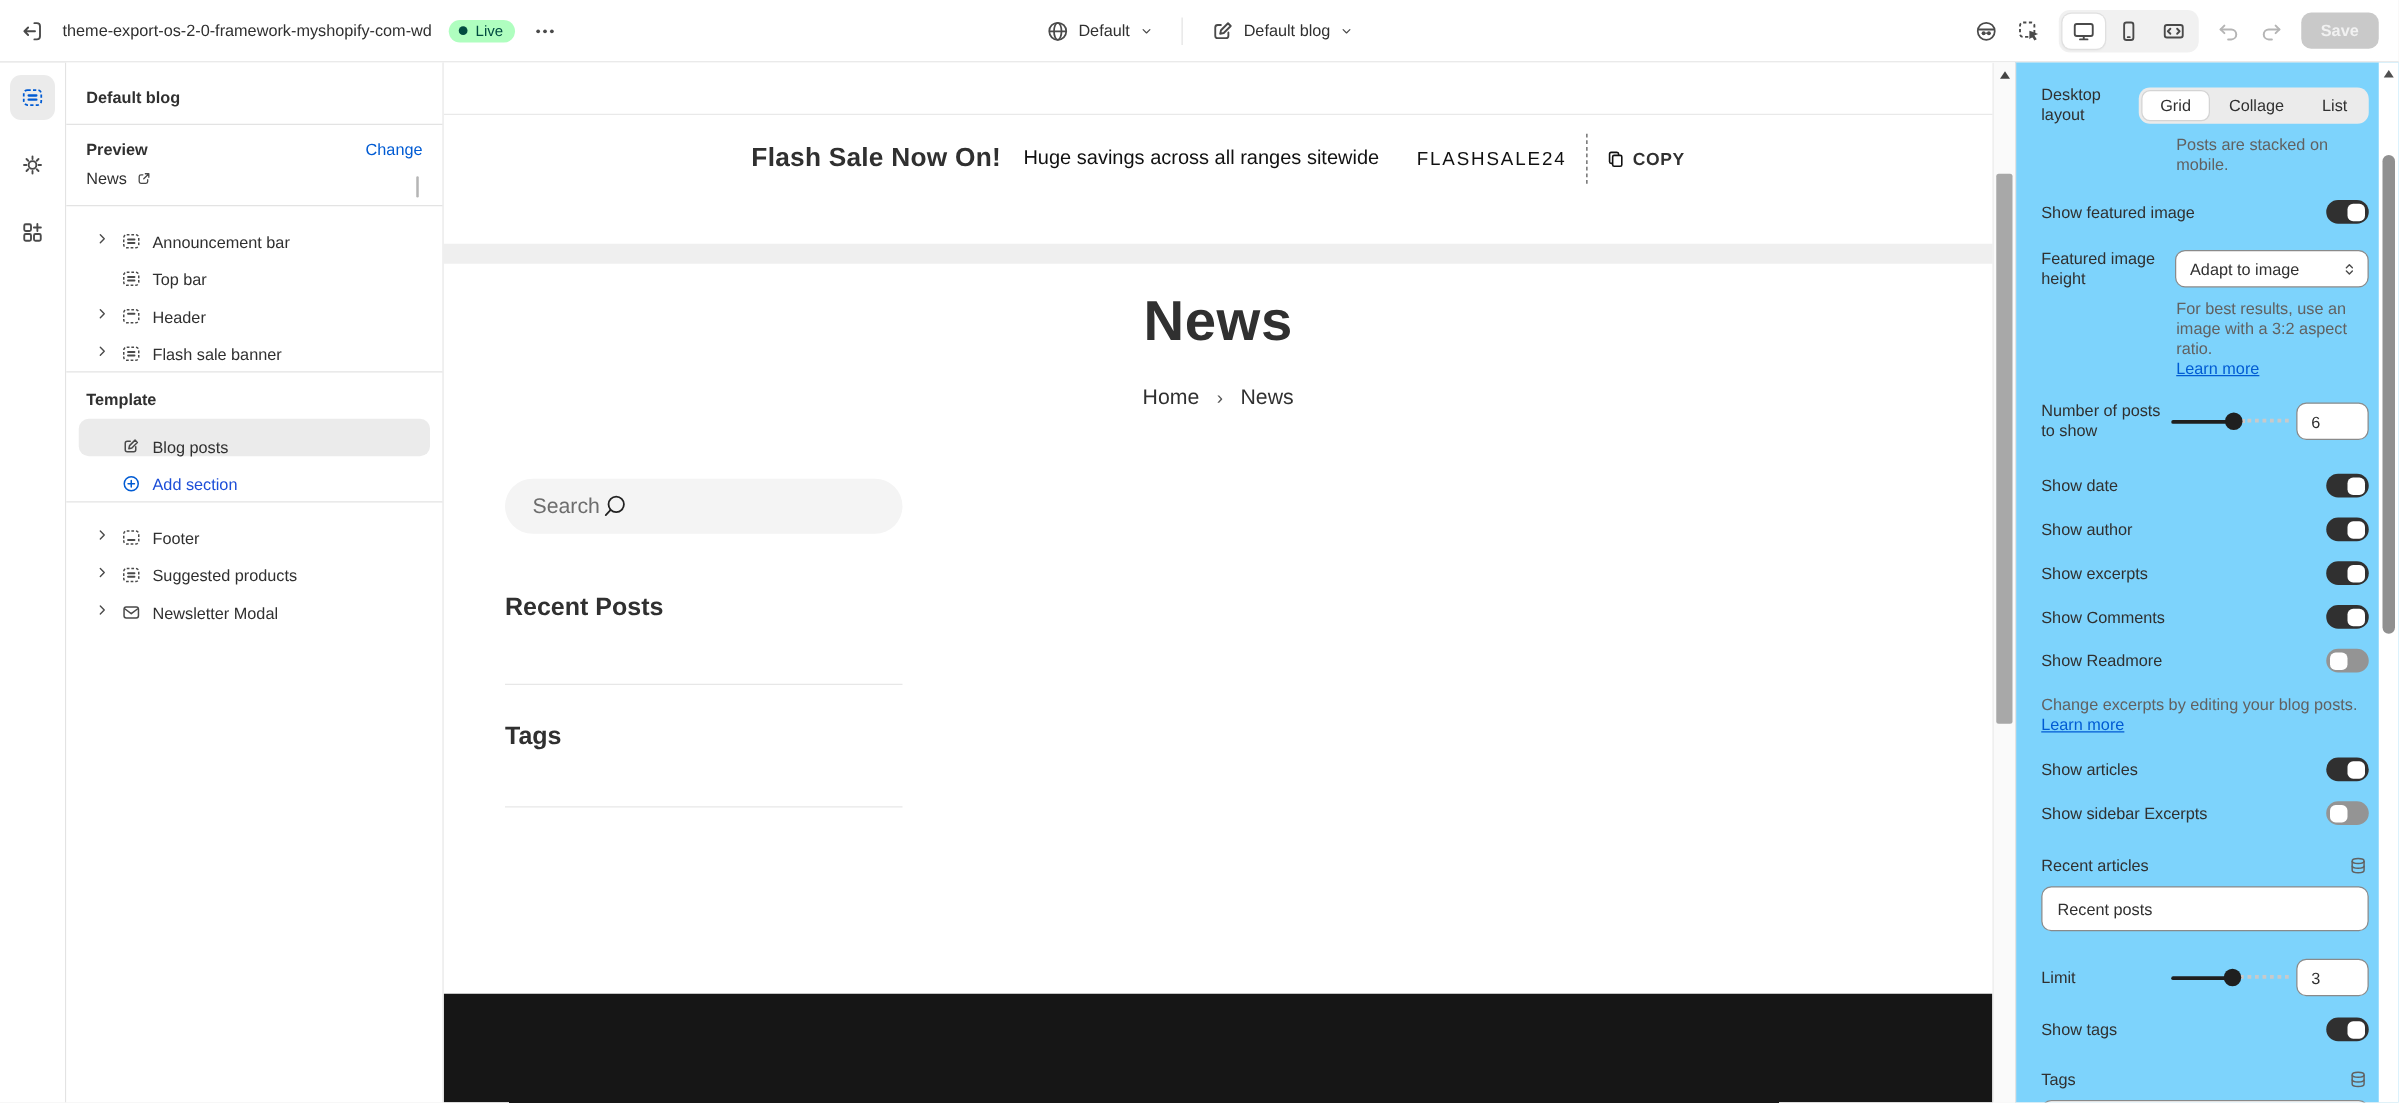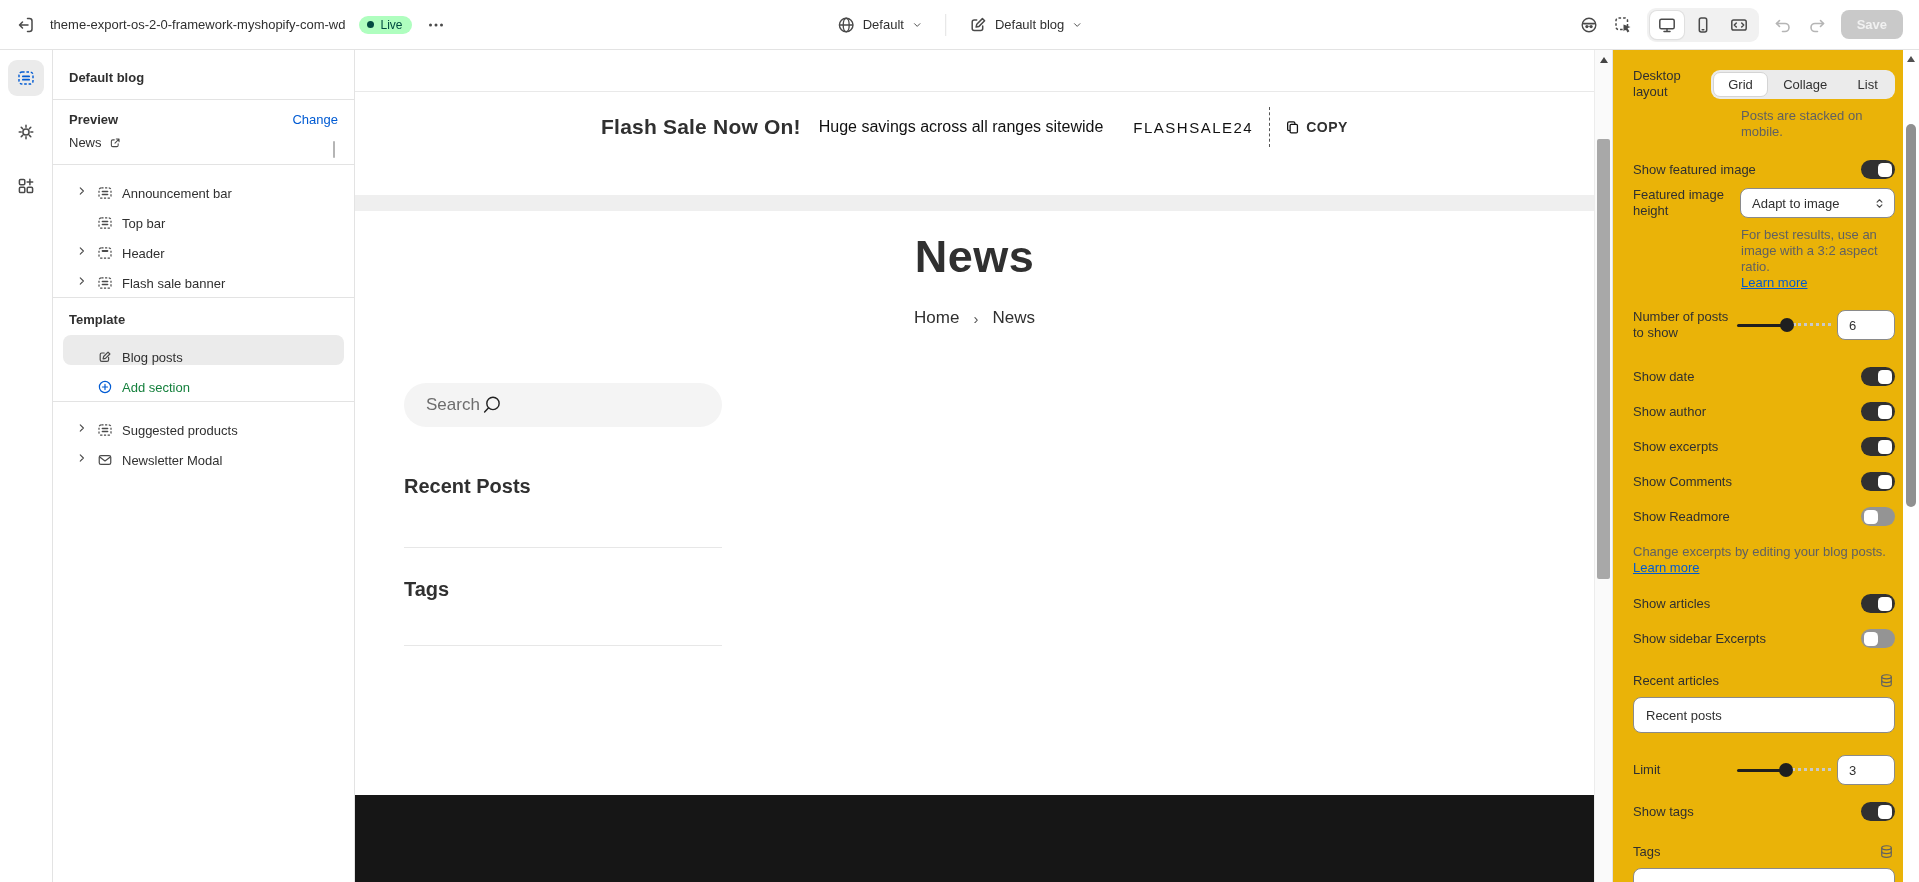--- a/index.html
+++ b/index.html
@@ -48,21 +48,21 @@
   .sb-prev-row1{display:flex;align-items:center;justify-content:space-between;}
   .sb-prev-label{font-weight:700;}
   .link-blue{color:#005bd3;text-decoration:none;cursor:pointer;}
   .sb-prev-row2{display:flex;align-items:center;gap:6px;margin-top:8px;color:#303030;}
   .tree{padding:6px 0;position:relative;}
   .trow{height:30px;display:flex;align-items:flex-end;margin:0 10px;padding:0 0 0 9px;border-radius:8px;cursor:pointer;}
   .trow.sel{background:#ebebeb;}
   .trow .chev{width:20px;height:20px;display:flex;align-items:center;justify-content:center;flex-shrink:0;}
   .trow .ticon{width:16px;height:16px;margin:0 9px 0 5px;flex-shrink:0;color:#4a4a4a;}
   .trow .tlabel{white-space:nowrap;}
-  .trow.action{color:#15803d;font-weight:500;}
+  .trow.action{color:#1d4ed8;font-weight:500;}
   .trow.action .ticon{color:#005bd3;}
   .sb-sec-header{font-weight:700;padding:14px 16px 8px;}
   .mini-thumb{position:absolute;right:19px;top:-28px;width:2px;height:17px;background:#b5b5b5;border-radius:1px;}
 
   
   .preview{flex:1;background:#fff;position:relative;overflow:hidden;}
   .pv-strip{height:42px;border-bottom:1px solid #e9e9e9;}
   .pv-banner{height:70px;display:flex;align-items:center;justify-content:center;padding-right:18px;}
   .pvb-title{font-size:21px;font-weight:800;letter-spacing:.2px;}
   .pvb-sub{font-size:16px;margin-left:18px;color:#111;}
@@ -84,21 +84,21 @@
   .pv-hr{height:1px;background:#e7e7e7;margin-top:49px;}
   .pv-h3.tags{margin-top:30px;}
   .pv-hr.tags{margin-top:44px;}
   .pv-footer{position:absolute;left:0;right:18px;bottom:0;height:87px;background:#161616;}
   .pv-scroll{position:absolute;right:0;top:0;bottom:0;width:18px;background:#fafafa;border-left:1px solid #ececec;}
   .pv-scroll .arr{width:0;height:0;border-left:4.5px solid transparent;border-right:4.5px solid transparent;
     border-bottom:6px solid #444;margin:7px auto 0;}
   .pv-scroll .thumb{position:absolute;left:2px;width:13px;top:89px;height:440px;background:#a8a8a8;border-radius:2px;}
 
   
-  .panel{width:307px;background:#eab308;border-left:1px solid #e3e3e3;position:relative;font-size:13px;}
+  .panel{width:307px;background:#7dd3fc;border-left:1px solid #e3e3e3;position:relative;font-size:13px;}
   .panel-inner{padding:18px 24px 0 20px;width:100%;}
   .prow{display:flex;align-items:center;margin-bottom:16px;}
   .prow .plabel{flex:1;line-height:16px;padding-right:8px;}
   .ctl{width:155px;flex-shrink:0;}
   .seg{background:#ebebeb;border-radius:9px;display:flex;padding:2px;width:184px;}
   .seg-btn{flex:auto;text-align:center;padding:4px 6px;font-size:13px;border-radius:7px;cursor:pointer;
     border:1px solid transparent;white-space:nowrap;}
   .seg-btn.sel{background:#fff;border-color:#d4d4d4;}
   .helper{color:#616161;line-height:16px;margin:-10px 0 20px 108px;}
   .helper.full{margin-left:0;}
@@ -115,21 +115,21 @@
   .slider .line{position:absolute;left:0;top:7px;height:3px;background:#1f1f1f;border-radius:2px;width:53%;}
   .slider .dots{position:absolute;left:60%;right:0;top:6px;border-top:3px dotted #c9c9c9;}
   .slider .knob{position:absolute;left:53%;top:1px;width:14px;height:14px;border-radius:50%;background:#1f1f1f;transform:translateX(-50%);}
   .numbox{width:58px;height:30px;border:1px solid #8a8a8a;border-radius:8px;font-size:13px;color:#303030;
     padding:0 0 0 11px;margin-left:6px;background:#fff;outline:none;font-family:inherit;}
   .txtinput{width:100%;height:36px;border:1px solid #8a8a8a;border-radius:8px;font-size:13px;color:#303030;
     padding:0 12px;background:#fff;outline:none;font-family:inherit;}
   .lblrow{display:flex;align-items:center;justify-content:space-between;margin-bottom:8px;}
   .lblrow .dbic{width:17px;height:17px;color:#616161;}
   .inprow{margin-bottom:22px;}
-  .mb8{margin-bottom:8px;}.mb18{margin-bottom:18px;}.mb20{margin-bottom:8px;gap:45px;}
+  .mb8{margin-bottom:8px;}.mb18{margin-bottom:18px;}.mb20{margin-bottom:20px;gap:45px;}
   .mb22{margin-bottom:22px;}.mb24{margin-bottom:24px;justify-content:center;}.mb26{margin-bottom:26px;}.mb17{margin-bottom:17px;}
   .pn-scroll{position:absolute;right:0;top:0;bottom:0;width:16px;background:#fff;}
   .pn-scroll .arr{width:0;height:0;border-left:4px solid transparent;border-right:4px solid transparent;
     border-bottom:6px solid #505050;margin:6px auto 0;}
   .pn-scroll .thumb{position:absolute;left:3px;width:10px;top:74px;height:383px;background:#909090;border-radius:5px;}
 </style>
 </head>
 <body>
 
 <svg width="0" height="0" style="position:absolute">
@@ -438,20 +438,31 @@
     <div class="sb-div"></div>
 
     <div class="tree">
       <div class="trow">
         <span class="chev">
             <svg class="ic-sm" viewBox="0 0 20 20">
               <use href="#i-chev-right"></use>
             </svg>
           </span>
         <svg class="ticon" viewBox="0 0 20 20">
+            <use href="#i-sec-bottom"></use>
+          </svg>
+        <span class="tlabel">Footer</span>
+      </div>
+      <div class="trow">
+        <span class="chev">
+            <svg class="ic-sm" viewBox="0 0 20 20">
+              <use href="#i-chev-right"></use>
+            </svg>
+          </span>
+        <svg class="ticon" viewBox="0 0 20 20">
             <use href="#i-sec-mid"></use>
           </svg>
         <span class="tlabel">Suggested products</span>
       </div>
       <div class="trow">
         <span class="chev">
             <svg class="ic-sm" viewBox="0 0 20 20">
               <use href="#i-chev-right"></use>
             </svg>
           </span>

